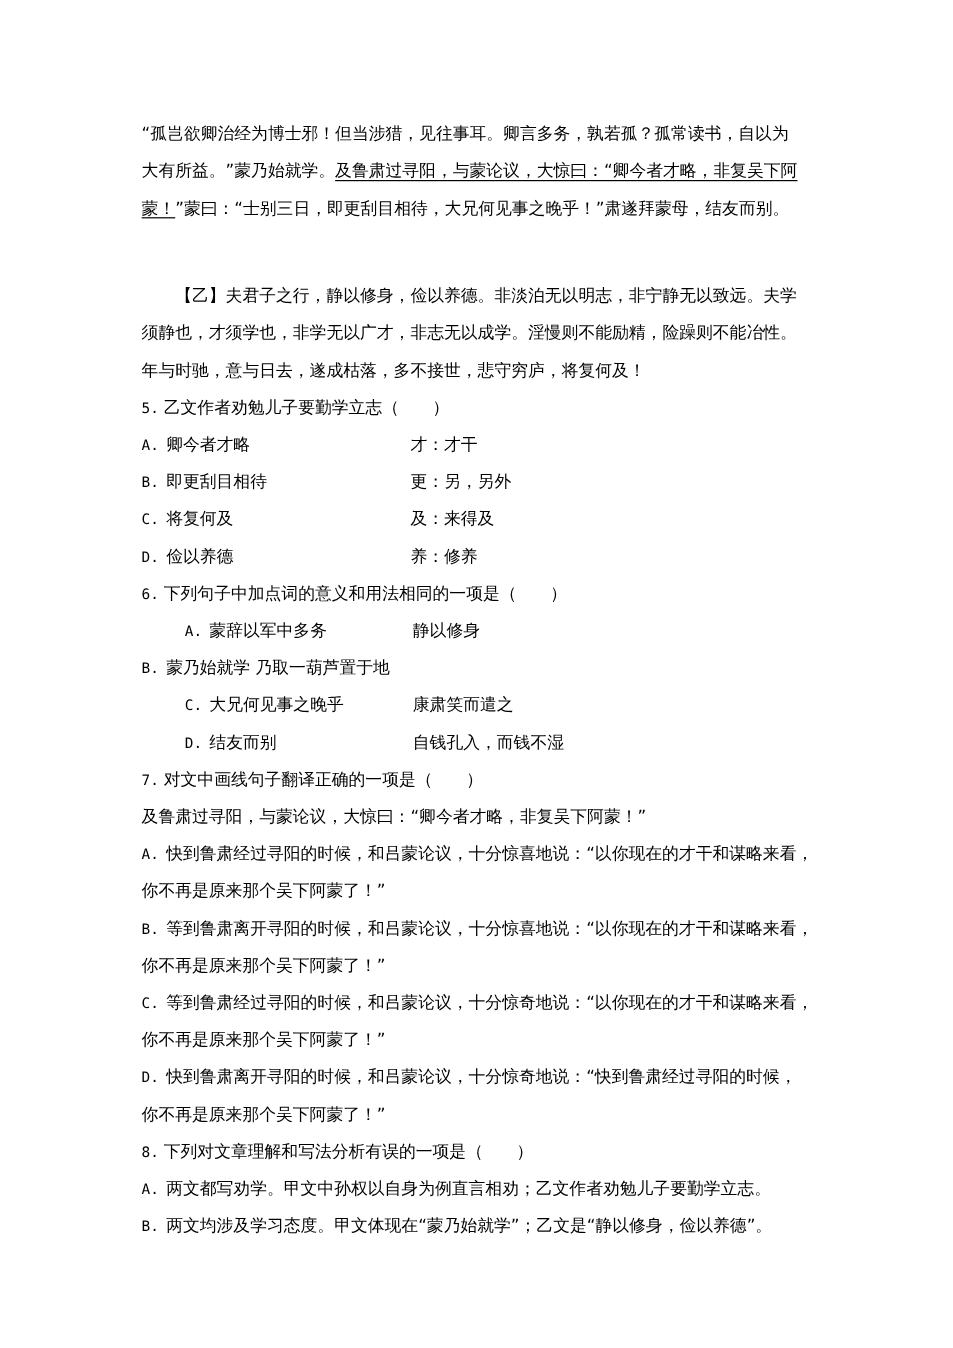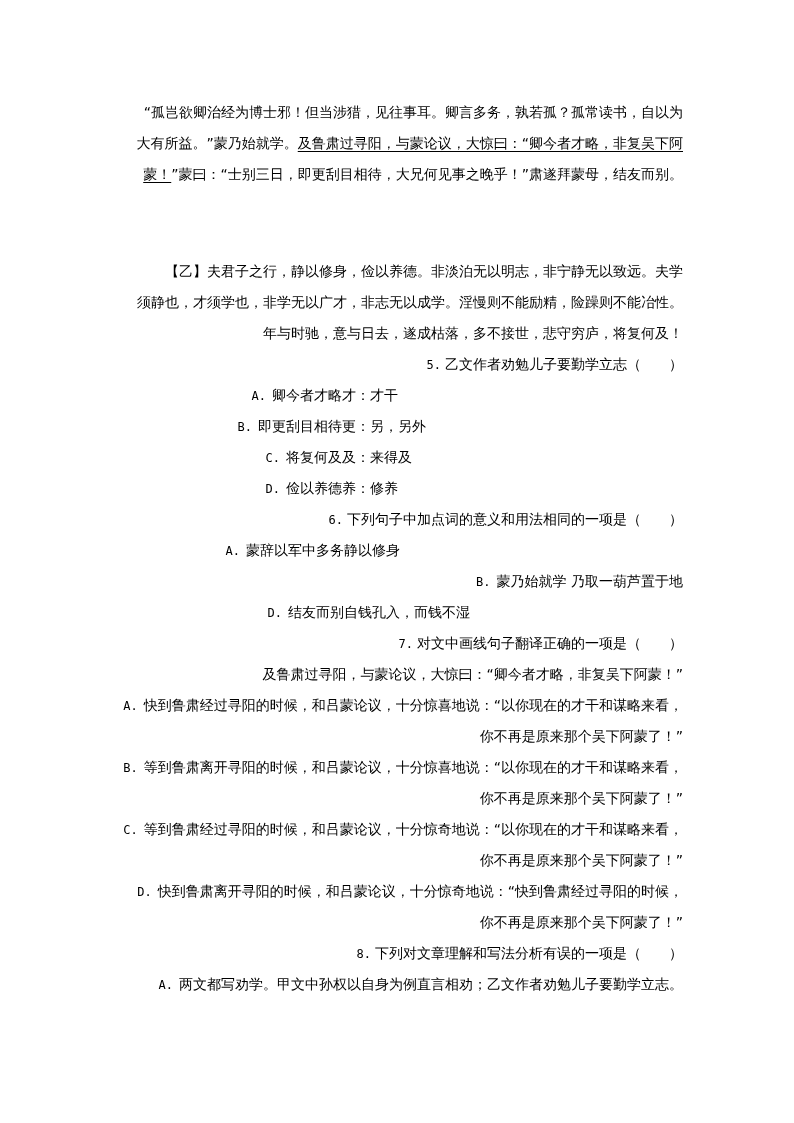--- a/index.html
+++ b/index.html
@@ -1,22 +1,22 @@
 <!DOCTYPE html>
 <html><head>
 <meta charset="utf-8">
 <style>
   html, body { margin: 0; padding: 0; background: #ffffff; }
   body { width: 794px; height: 1123px; position: relative; overflow: hidden;
          font-family: "DejaVu Sans", "Liberation Sans", sans-serif; color: #000; }
-  .page { position: absolute; left: 118px; top: 97px; width: 565px; font-size: 14px; text-align: right; }
+  .page { position: absolute; left: 118px; top: 97px; width: 565px; font-size: 14px; }
   .line { height: 31px; line-height: 31px; white-space: nowrap; }
   .u { text-decoration: underline; text-underline-offset: 3px; margin-top: 12px; }
   .gap { height: 42px; }
-  .indent { padding-left: 28px; margin-top: 24px; }
+  .indent { padding-left: 28px; }
   .opt-row { display: flex; }
   .opt-a { width: 224px; }
   .opt-a6 { width: 190px; margin-left: 36px; }
   .lbl { font-family: "DejaVu Sans Mono", "Liberation Mono", monospace; font-size: 12px; margin-right: 6px; }
   .num { font-family: "DejaVu Sans Mono", "Liberation Mono", monospace; font-size: 12px; margin-right: 4px; }
 </style>
 </head>
 <body>
 
 <div class="page">
@@ -56,20 +56,24 @@
   </div>
 
   <div>
     <div class="line"><span class="num">6.</span><span>下列句子中加点词的意义和用法相同的一项是（　　）</span></div>
     <div class="line opt-row">
         <span class="opt-a6"><span class="lbl">A.</span><span>蒙辞以军中多务</span></span>
         <span>静以修身</span>
       </div>
     <div class="line"><span class="lbl">B.</span><span>蒙乃始就学 乃取一葫芦置于地</span></div>
     <div class="line opt-row">
+        <span class="opt-a6"><span class="lbl">C.</span><span>大兄何见事之晚乎</span></span>
+        <span>康肃笑而遣之</span>
+      </div>
+    <div class="line opt-row">
         <span class="opt-a6"><span class="lbl">D.</span><span>结友而别</span></span>
         <span>自钱孔入，而钱不湿</span>
       </div>
   </div>
 
   <div>
     <div class="line"><span class="num">7.</span><span>对文中画线句子翻译正确的一项是（　　）</span></div>
     <div class="line">及鲁肃过寻阳，与蒙论议，大惊曰：“卿今者才略，非复吴下阿蒙！”</div>
     <div>
       <div class="line"><span class="lbl">A.</span><span>快到鲁肃经过寻阳的时候，和吕蒙论议，十分惊喜地说：“以你现在的才干和谋略来看，</span></div>
@@ -85,15 +89,16 @@
     </div>
     <div>
       <div class="line"><span class="lbl">D.</span><span>快到鲁肃离开寻阳的时候，和吕蒙论议，十分惊奇地说：“快到鲁肃经过寻阳的时候，</span></div>
       <div class="line">你不再是原来那个吴下阿蒙了！”</div>
     </div>
   </div>
 
   <div>
     <div class="line"><span class="num">8.</span><span>下列对文章理解和写法分析有误的一项是（　　）</span></div>
     <div class="line"><span class="lbl">A.</span><span>两文都写劝学。甲文中孙权以自身为例直言相劝；乙文作者劝勉儿子要勤学立志。</span></div>
+    <div class="line"><span class="lbl">B.</span><span>两文均涉及学习态度。甲文体现在“蒙乃始就学”；乙文是“静以修身，俭以养德”。</span></div>
   </div>
 
 </div>
 
 </body></html>

